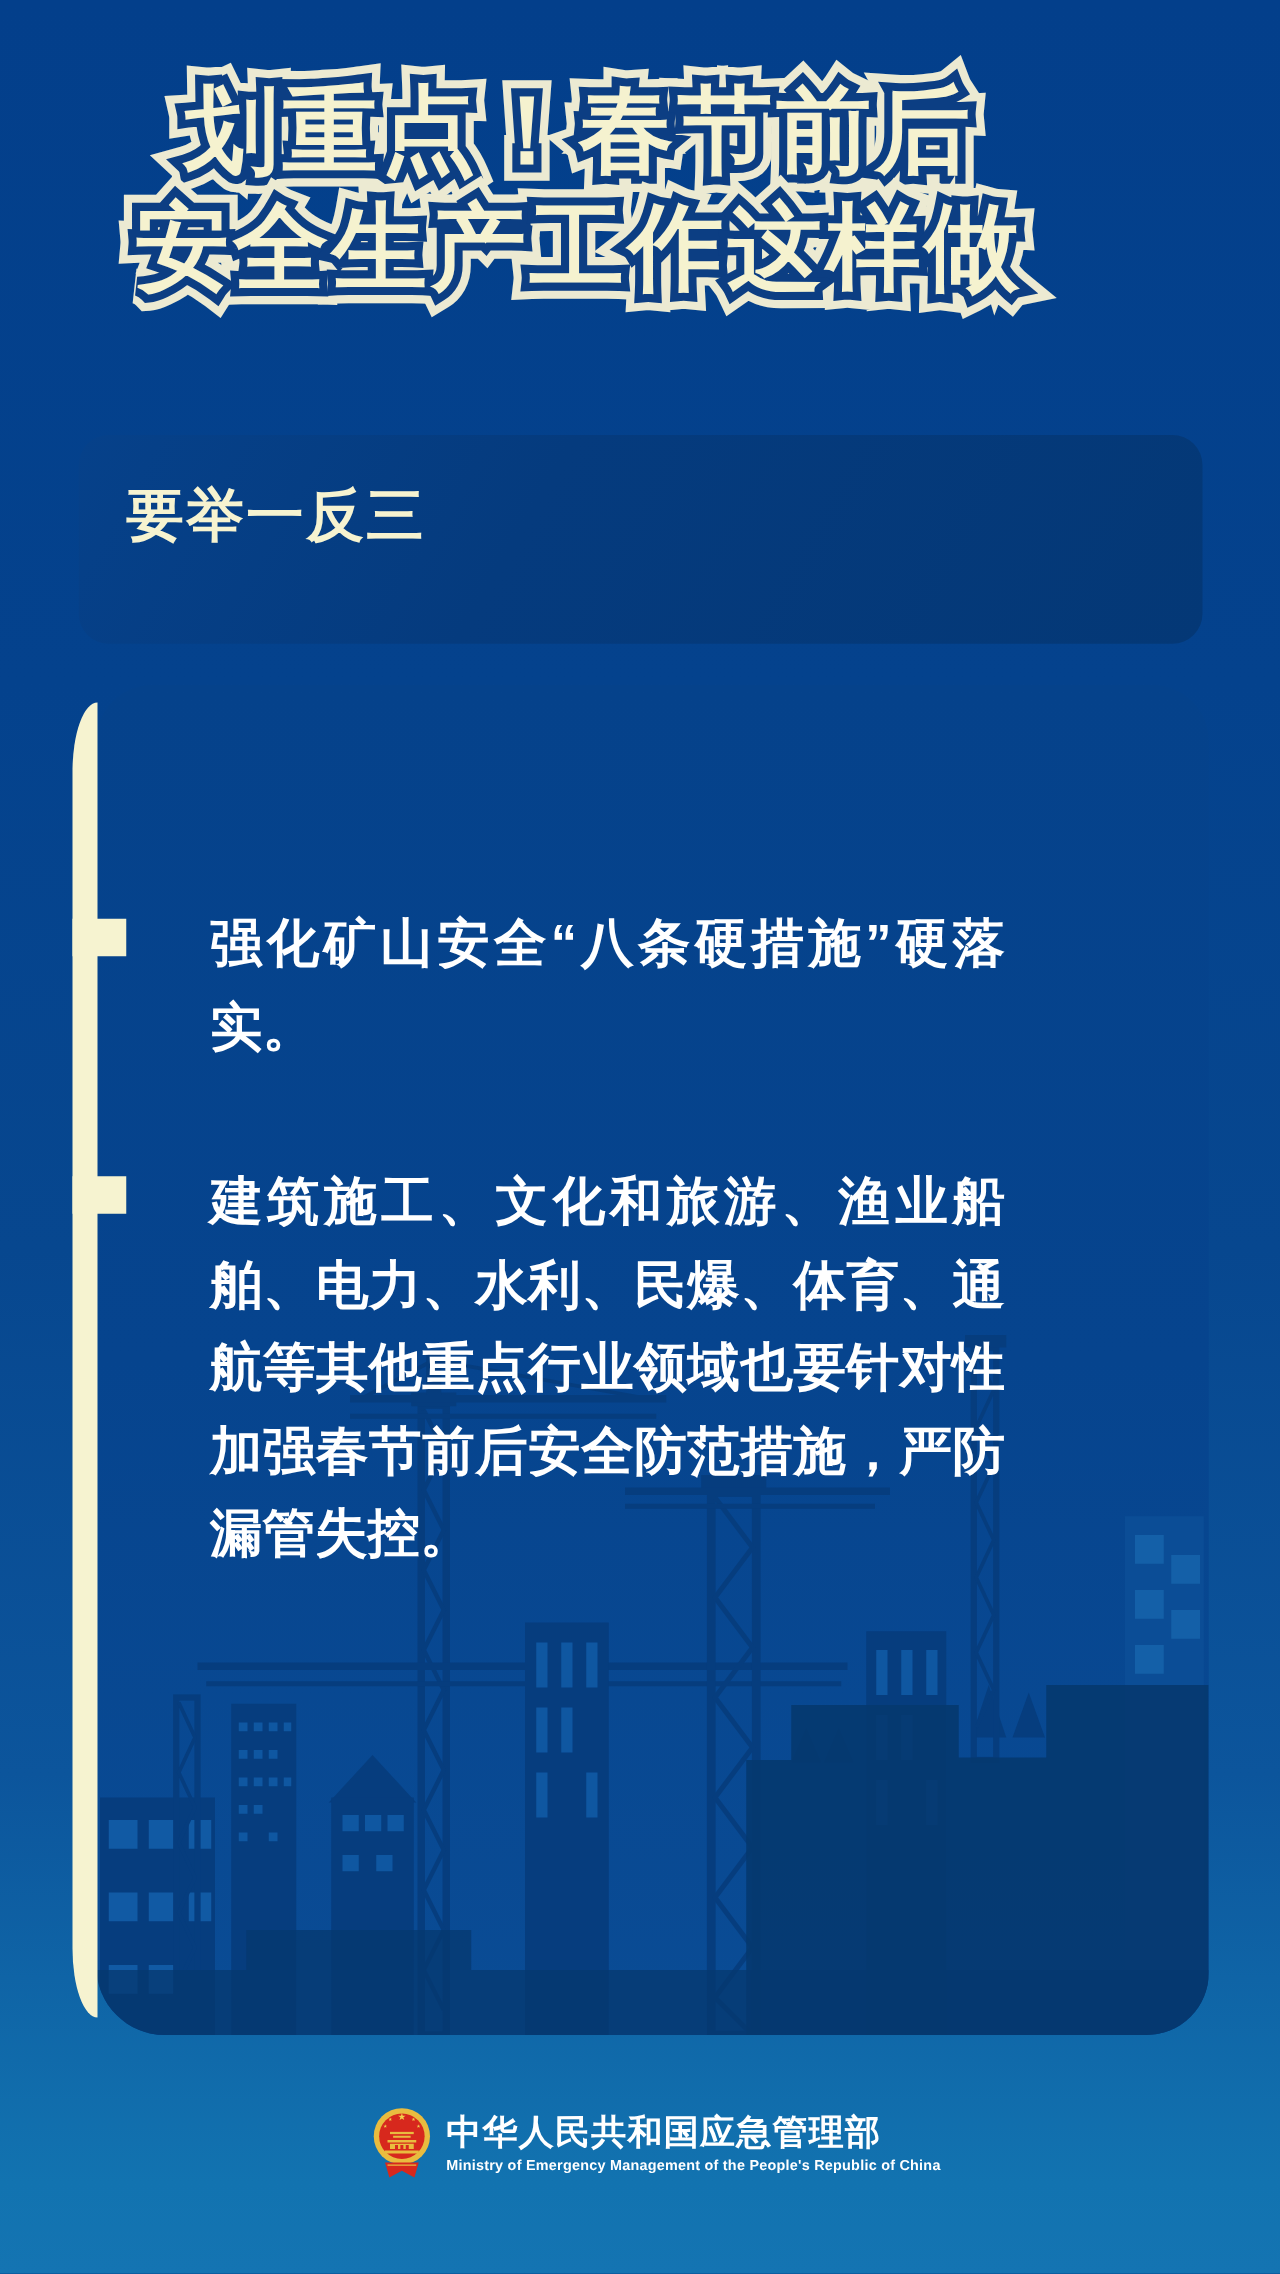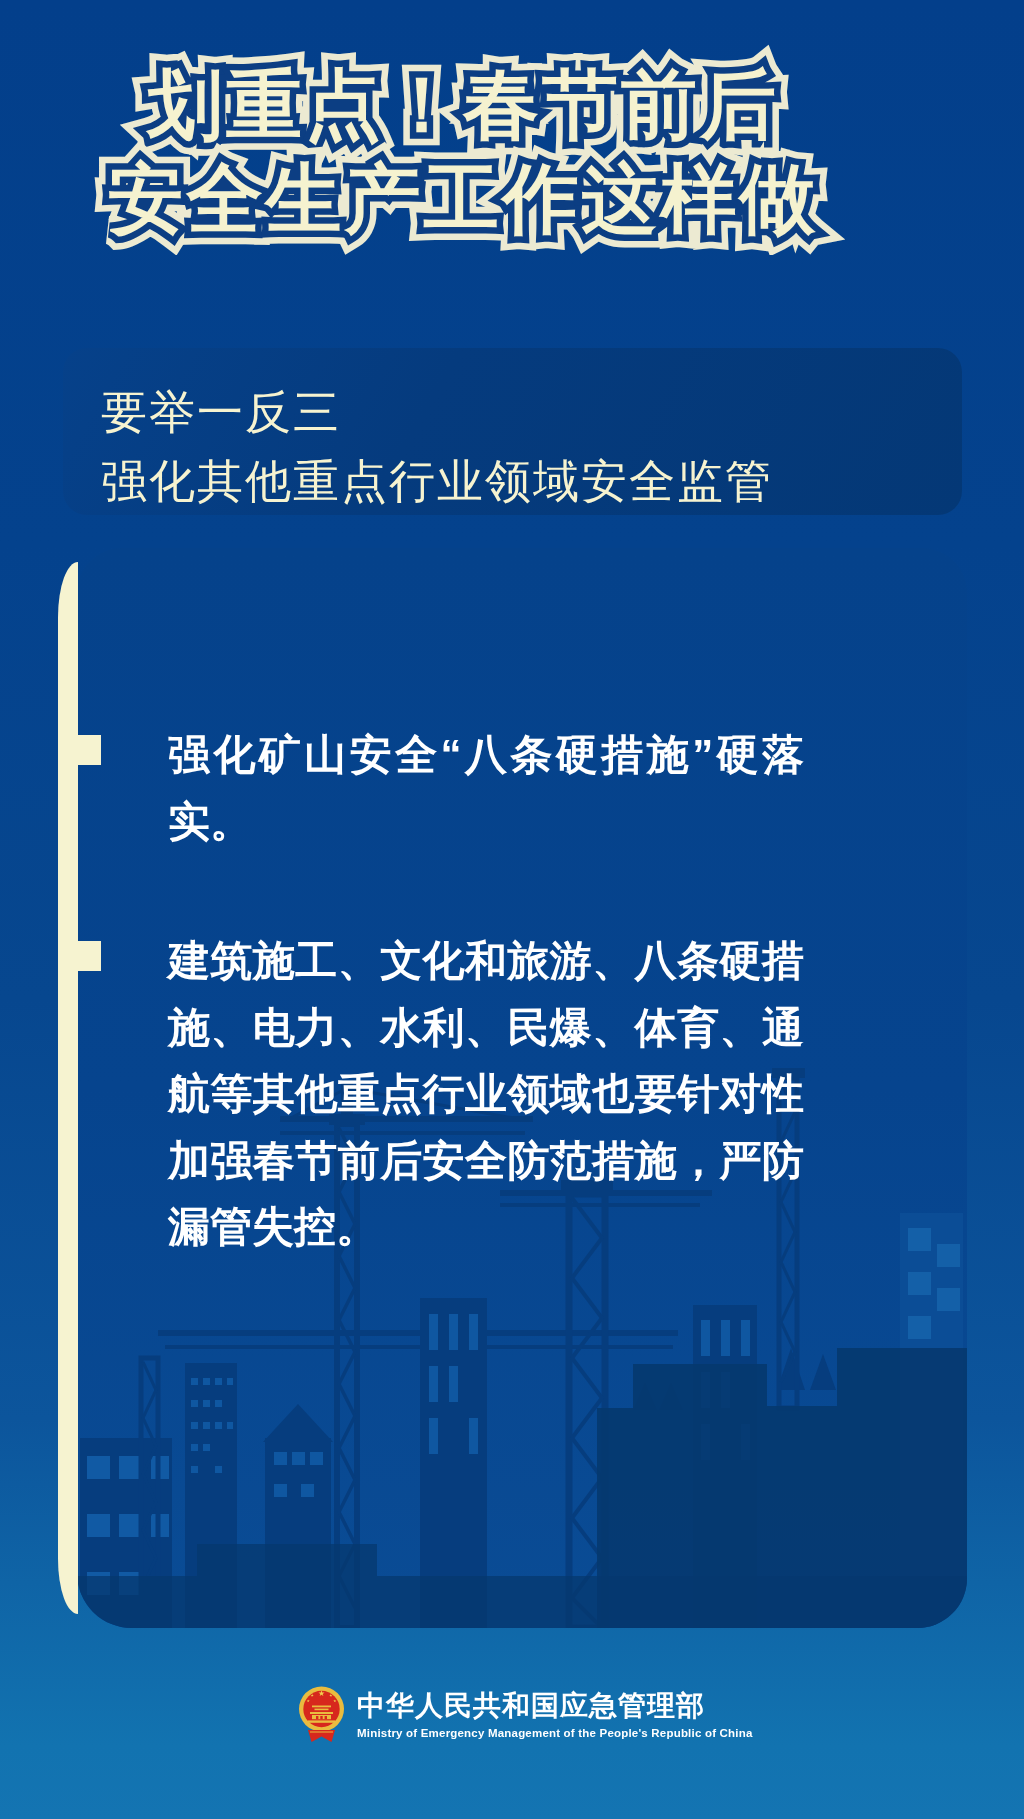--- a/index.html
+++ b/index.html
@@ -16,21 +16,21 @@
   .title-line{position:relative;height:94px;}
   .title-line span{position:absolute;left:0;right:0;top:0;white-space:nowrap;}
   .t-outer{-webkit-text-stroke:26px #ecead2;color:#ecead2;}
   .t-inner{-webkit-text-stroke:13px #0c3e83;color:#0c3e83;}
   .t-fill{color:#f5f2cf;}
   
   .banner{
     position:absolute;left:63px;top:348px;width:899px;height:167px;
     background:linear-gradient(120deg,#06418a 0%,#053b7e 40%,#043876 100%);
     border-radius:24px;box-sizing:border-box;padding:30px 0 0 38px;
-    color:#f6f3d0;font-weight:400;font-size:46px;line-height:69px;letter-spacing:2px;
+    color:#f6f3d0;font-weight:700;font-size:46px;line-height:69px;letter-spacing:2px;
   }
   
   .card{
     position:absolute;left:77px;top:548px;width:890px;height:1080px;
     border-radius:45px 45px 50px 55px;overflow:hidden;
     background:linear-gradient(180deg,#05428b 0%,#06448e 50%,#0a4c95 100%);
   }
   .skyline{position:absolute;left:0;bottom:0;width:890px;height:700px;}
   .accent-bar{
     position:absolute;left:58px;top:562px;width:20px;height:1052px;
@@ -70,21 +70,20 @@
     </div>
     <div class="title-line">
       <span class="t-outer" aria-hidden="true">安全生产工作这样做</span>
       <span class="t-inner" aria-hidden="true">安全生产工作这样做</span>
       <span class="t-fill">安全生产工作这样做</span>
     </div>
   </div>
 
   <div class="banner">
     <div>要举一反三</div>
-    <div>强化其他重点行业领域安全监管</div>
   </div>
 
   <div class="card">
     <svg class="skyline" viewBox="0 0 890 700" preserveAspectRatio="none" xmlns="http://www.w3.org/2000/svg">
 
       <rect x="3" y="510" width="92" height="190" fill="#063d7e"></rect>
       <g fill="#115aa4">
         <rect x="10" y="528" width="23" height="23"></rect>
           <rect x="42" y="528" width="23" height="23"></rect>
           <rect x="74" y="528" width="18" height="23"></rect>
@@ -195,21 +194,21 @@
       <path d="M0,700 L0,648 L120,648 L120,616 L300,616 L300,648 L890,648 L890,700 Z" fill="#05386f" opacity="0.75"></path>
     </svg>
   </div>
 
   <div class="accent-bar"></div>
   <div class="bullet-marker bm-1"></div>
   <div class="bullet-marker bm-2"></div>
 
   <div class="body-text">
     <p>强化矿山安全“八条硬措施”硬落实。</p>
-    <p>建筑施工、文化和旅游、八条硬措施、电力、水利、民爆、体育、通航等其他重点行业领域也要针对性加强春节前后安全防范措施，严防漏管失控。</p>
+    <p>建筑施工、文化和旅游、渔业船舶、电力、水利、民爆、体育、通航等其他重点行业领域也要针对性加强春节前后安全防范措施，严防漏管失控。</p>
   </div>
 
   <div class="footer">
     <svg class="emblem" viewBox="0 0 47 64" xmlns="http://www.w3.org/2000/svg">
       <defs>
         <polygon id="star" points="0,-1 0.224,-0.309 0.951,-0.309 0.363,0.118 0.588,0.809 0,0.382 -0.588,0.809 -0.363,0.118 -0.951,-0.309 -0.224,-0.309" fill="#f2cf4d"></polygon>
       </defs>
       <circle cx="23.5" cy="27" r="22.5" fill="#e9bc3f"></circle>
       <circle cx="23.5" cy="27" r="18.2" fill="#d7281d"></circle>
       <use href="#star" transform="translate(23.5,11.5) scale(3.2)"></use>

